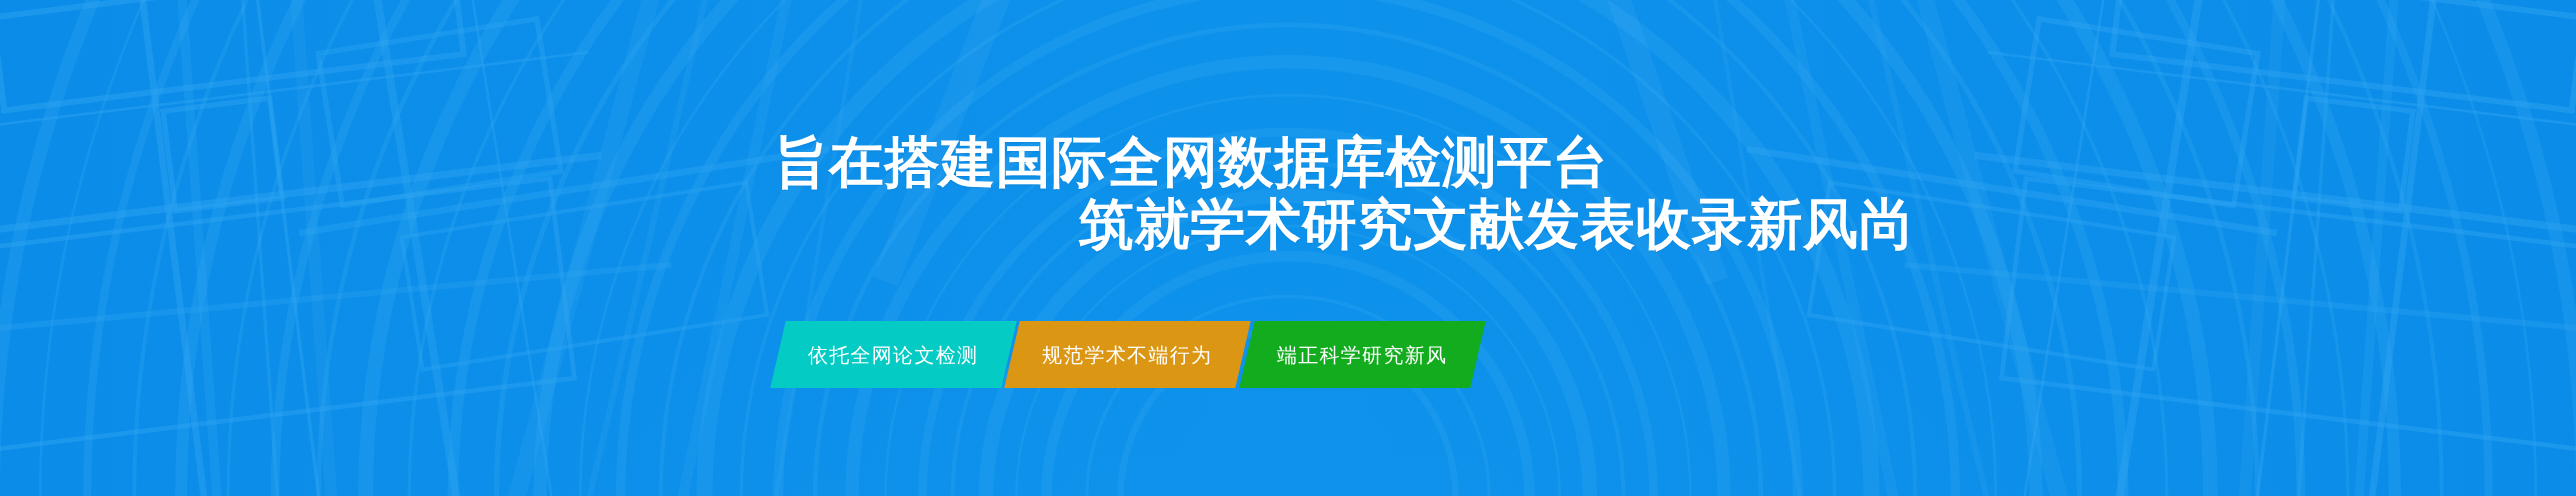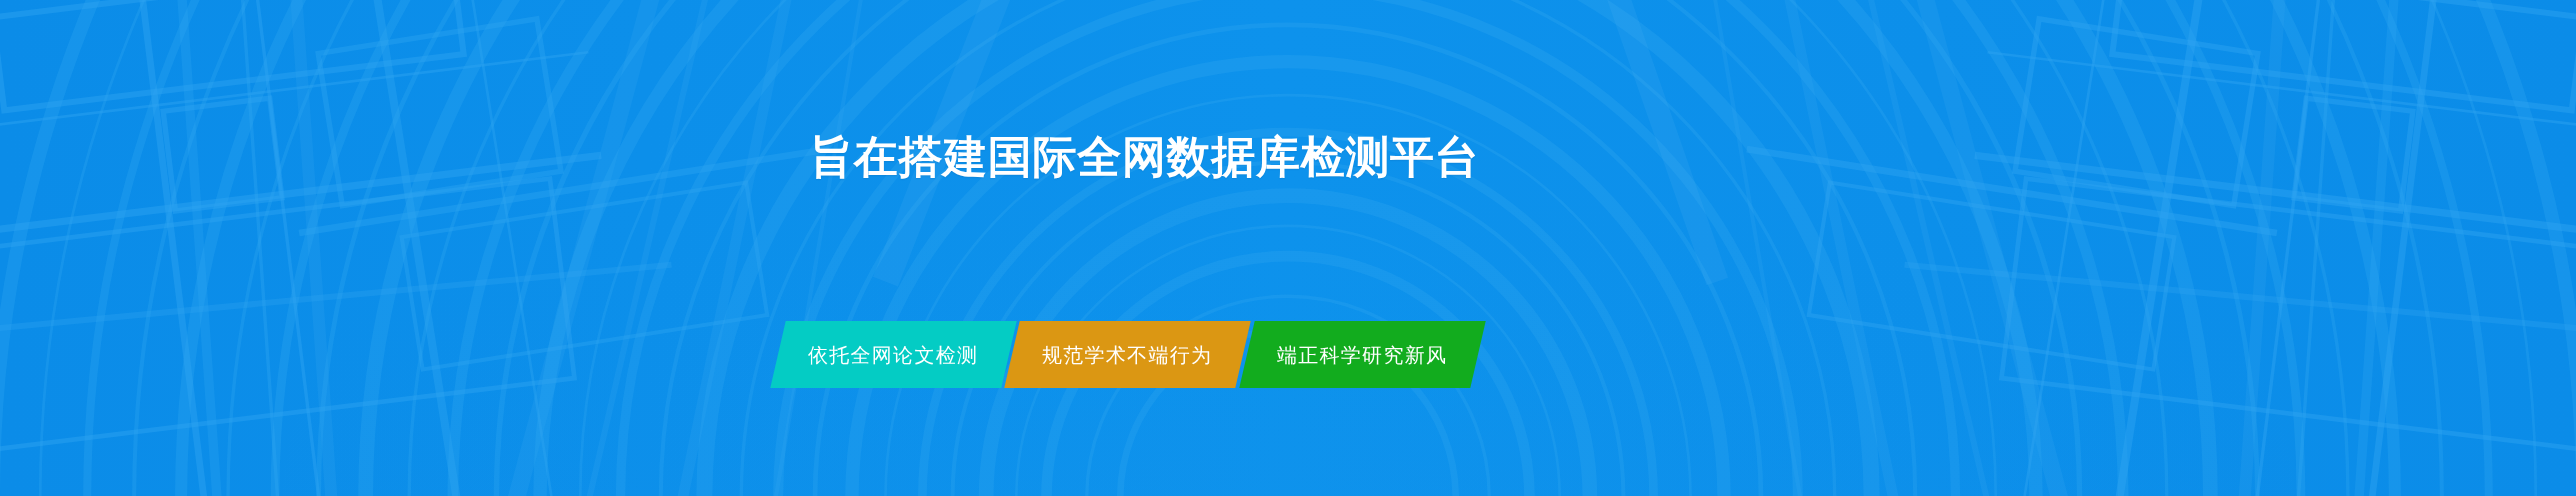--- a/index.html
+++ b/index.html
@@ -30,26 +30,25 @@
     left:0; top:0;
     width:2576px;
     height:496px;
     z-index:5;
     pointer-events:none;
   }
   .hl-line {
     position:absolute;
     color:#ffffff;
     font-weight:bold;
-    font-size:44px;
+    font-size:55px;
     line-height:1;
     letter-spacing:0.7px;
     white-space:nowrap;
     text-shadow:0 0.7px 1.3px rgba(0,40,90,0.10);
-    margin-left:36px;
   }
   #hl-line-1 { left:773px; top:135px; }
   #hl-line-2 { left:1079px; top:197px; }
 
   
   #badge-strip {
     position:absolute;
     left:778px;
     top:321px;
     height:67px;
@@ -210,20 +209,21 @@
       <g stroke="#4fb4f5" stroke-opacity="0.16">
         <line x1="1500" y1="-40" x2="1320" y2="420" stroke-width="40"></line>
         <line x1="2400" y1="-40" x2="2560" y2="420" stroke-width="34"></line>
       </g>
 
     </g>
   </svg>
 
   <div id="headline">
     <div class="hl-line" id="hl-line-1" style="color: rgb(255, 255, 255);">旨在搭建国际全网数据库检测平台</div>
+    <div class="hl-line" id="hl-line-2" style="color: rgb(255, 255, 255);">筑就学术研究文献发表收录新风尚</div>
   </div>
 
   <div id="badge-strip">
 
     <div class="badge" id="badge-0" style="background: rgb(4, 204, 196);">
       <span class="badge-label" style="color: rgb(255, 255, 255);">依托全网论文检测</span>
     </div>
 
     <div class="badge" id="badge-1" style="background: rgb(219, 151, 19);">
       <span class="badge-label" style="color: rgb(255, 255, 255);">规范学术不端行为</span>

